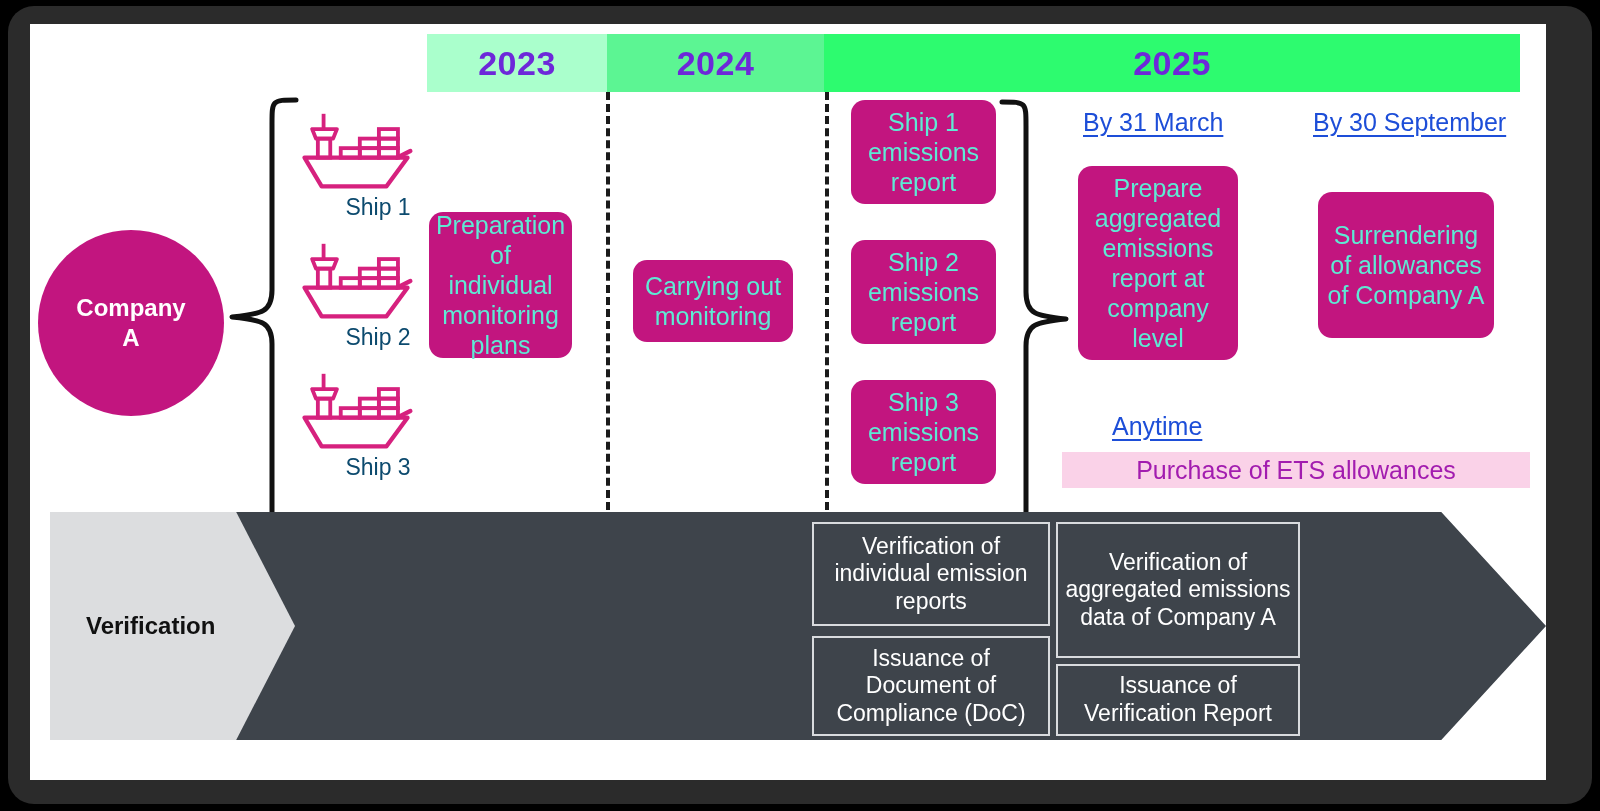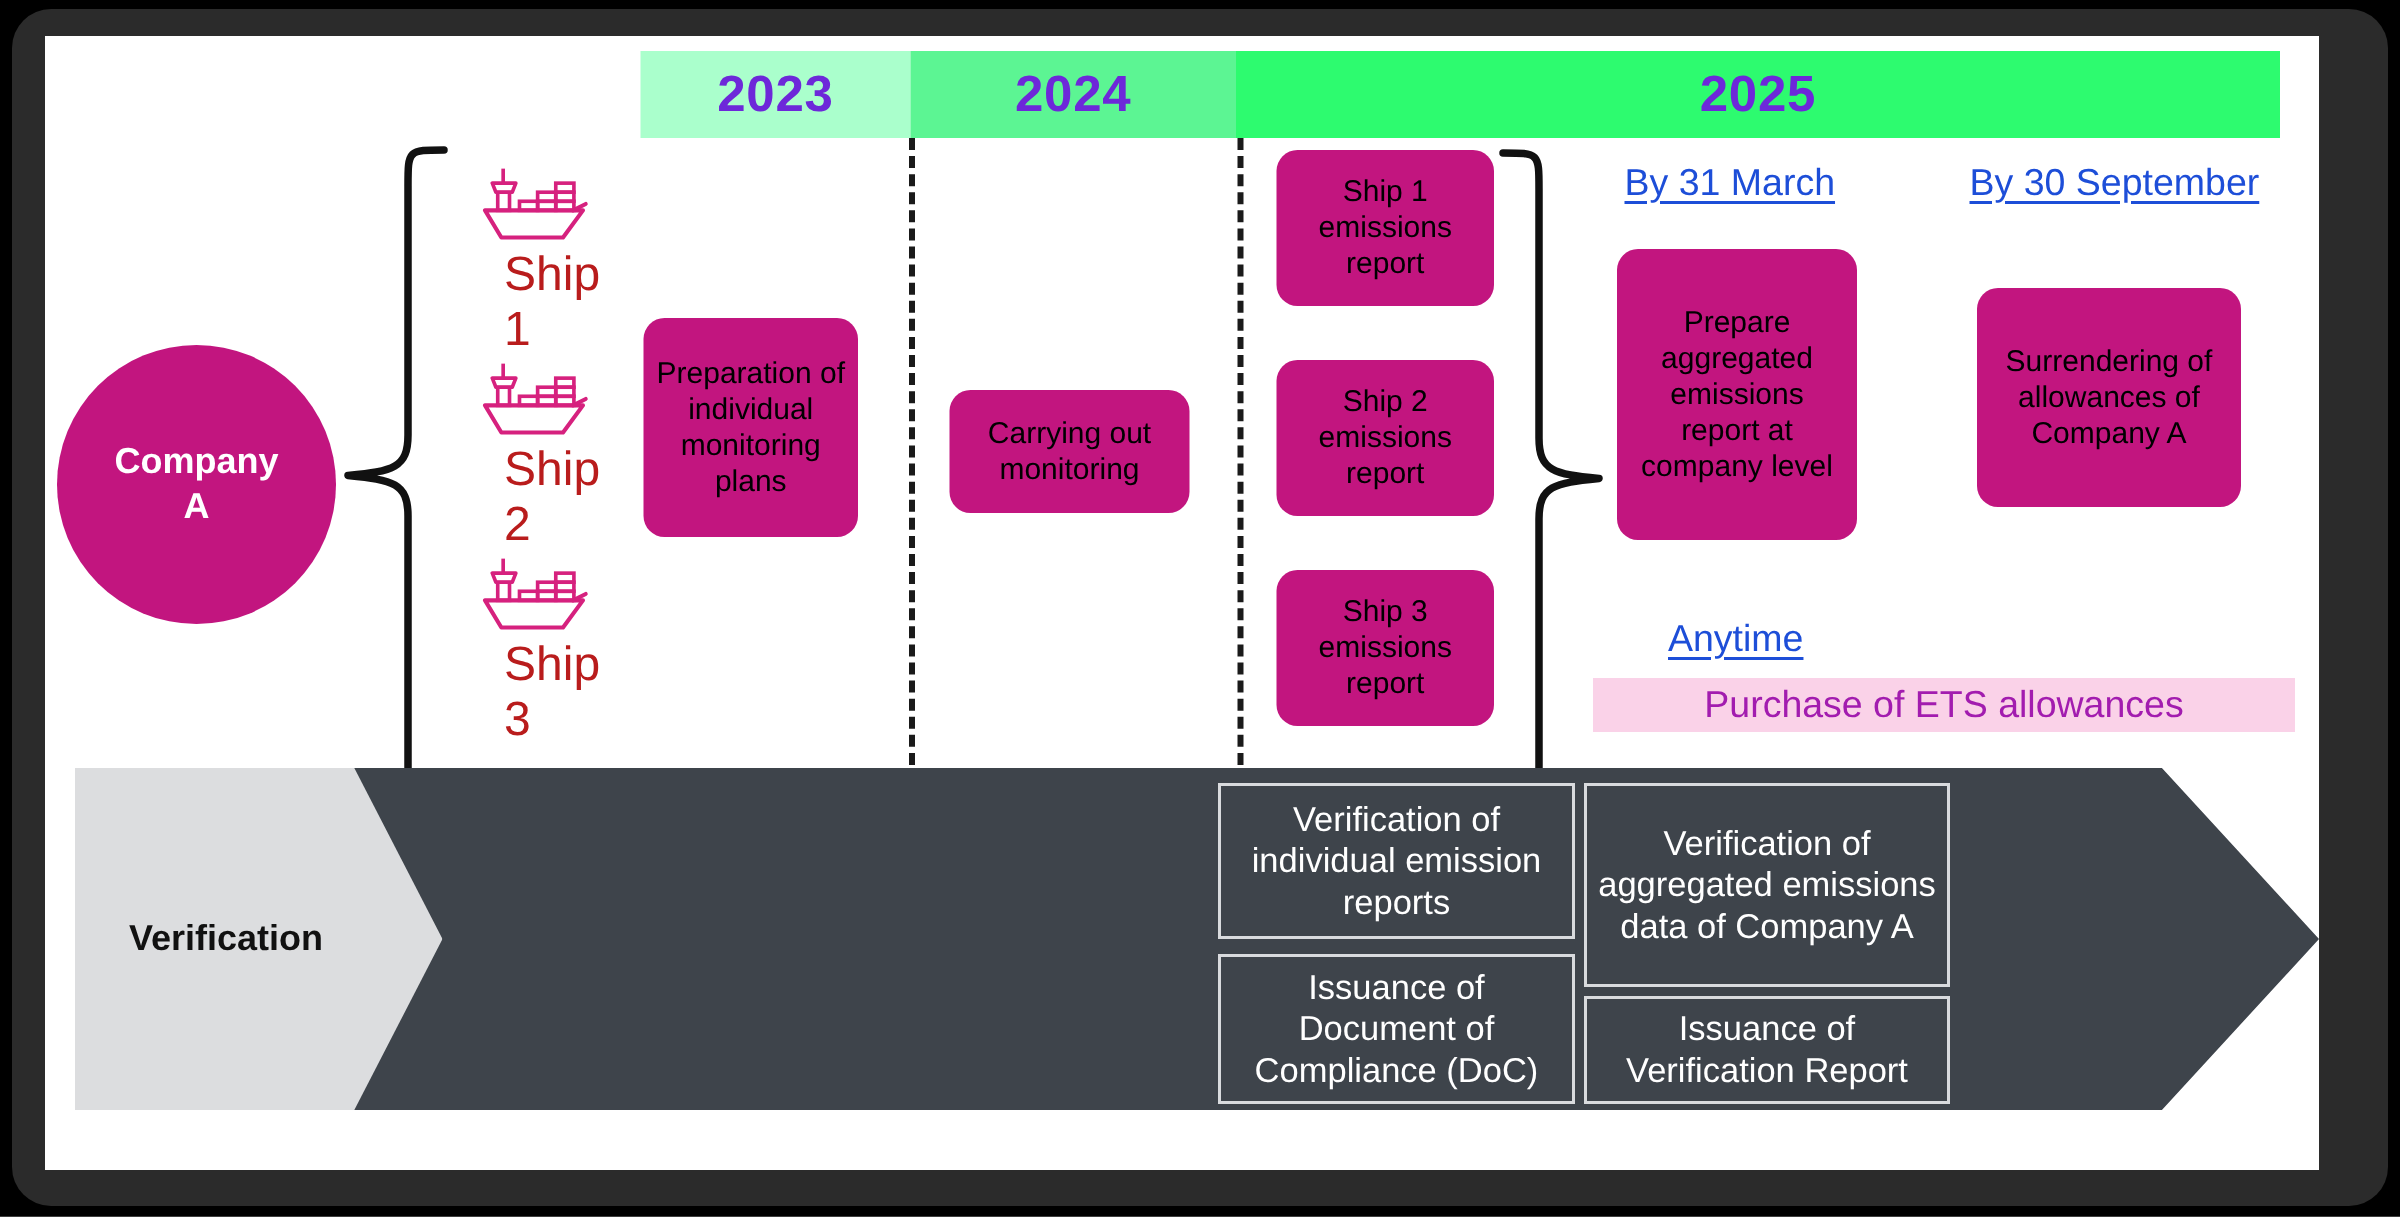--- a/index.html
+++ b/index.html
@@ -98,40 +98,40 @@
     position: absolute;
     left: 0;
     width: 128px;
     height: 128px;
     display: flex;
     flex-direction: column;
     align-items: center;
   }
   .ship-item .ship-icon { width: 116px; height: 82px; }
   .ship-item .ship-label {
-    font-size: 32px;
-    color: #b91c1c;
+    font-size: 23px;
+    color: #0c4a6e;
     margin-top: 2px;
     margin-left: 44px;
   }
   #ship-1 { top: 8px; }
   #ship-2 { top: 138px; }
   #ship-3 { top: 268px; }
 
   
   .mbox {
     position: absolute;
     background: #c2157f;
-    color: #000000;
+    color: #5eead4;
     border-radius: 14px;
     display: flex;
     align-items: center;
     justify-content: center;
     text-align: center;
-    font-size: 20px;
+    font-size: 25px;
     line-height: 1.2;
     box-sizing: border-box;
     padding: 4px 8px;
   }
   #box-prep        { left: 399px; top: 188px; width: 143px; height: 146px; }
   #box-carrying    { left: 603px; top: 236px; width: 160px; height: 82px; }
   #box-ship1       { left: 821px; top: 76px;  width: 145px; height: 104px; }
   #box-ship2       { left: 821px; top: 216px; width: 145px; height: 104px; }
   #box-ship3       { left: 821px; top: 356px; width: 145px; height: 104px; }
   #box-aggregated  { left: 1048px; top: 142px; width: 160px; height: 194px; }

